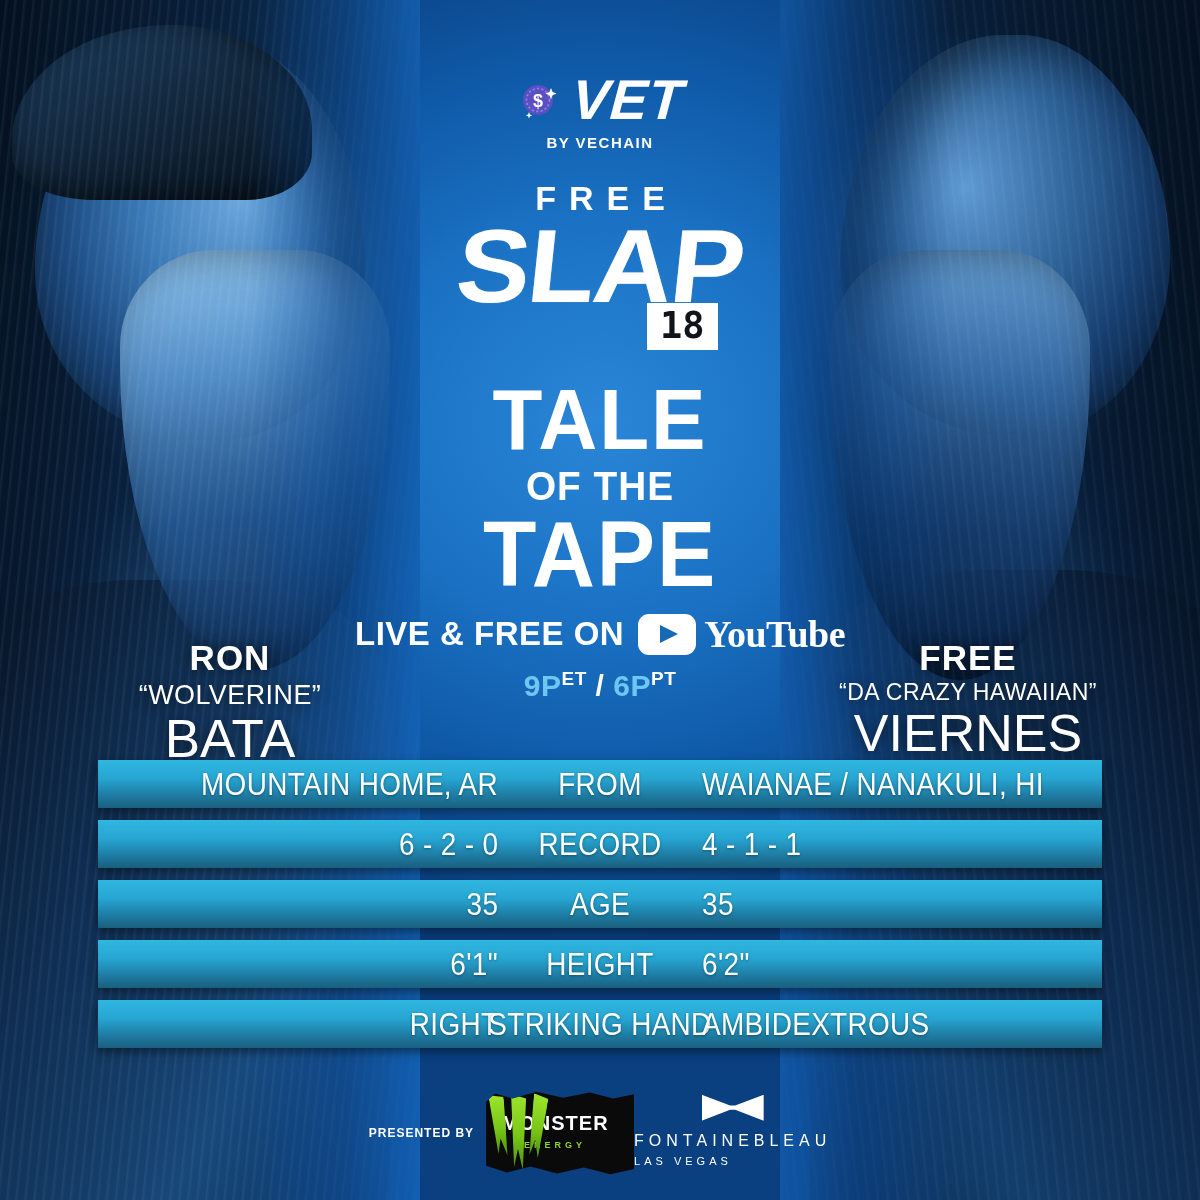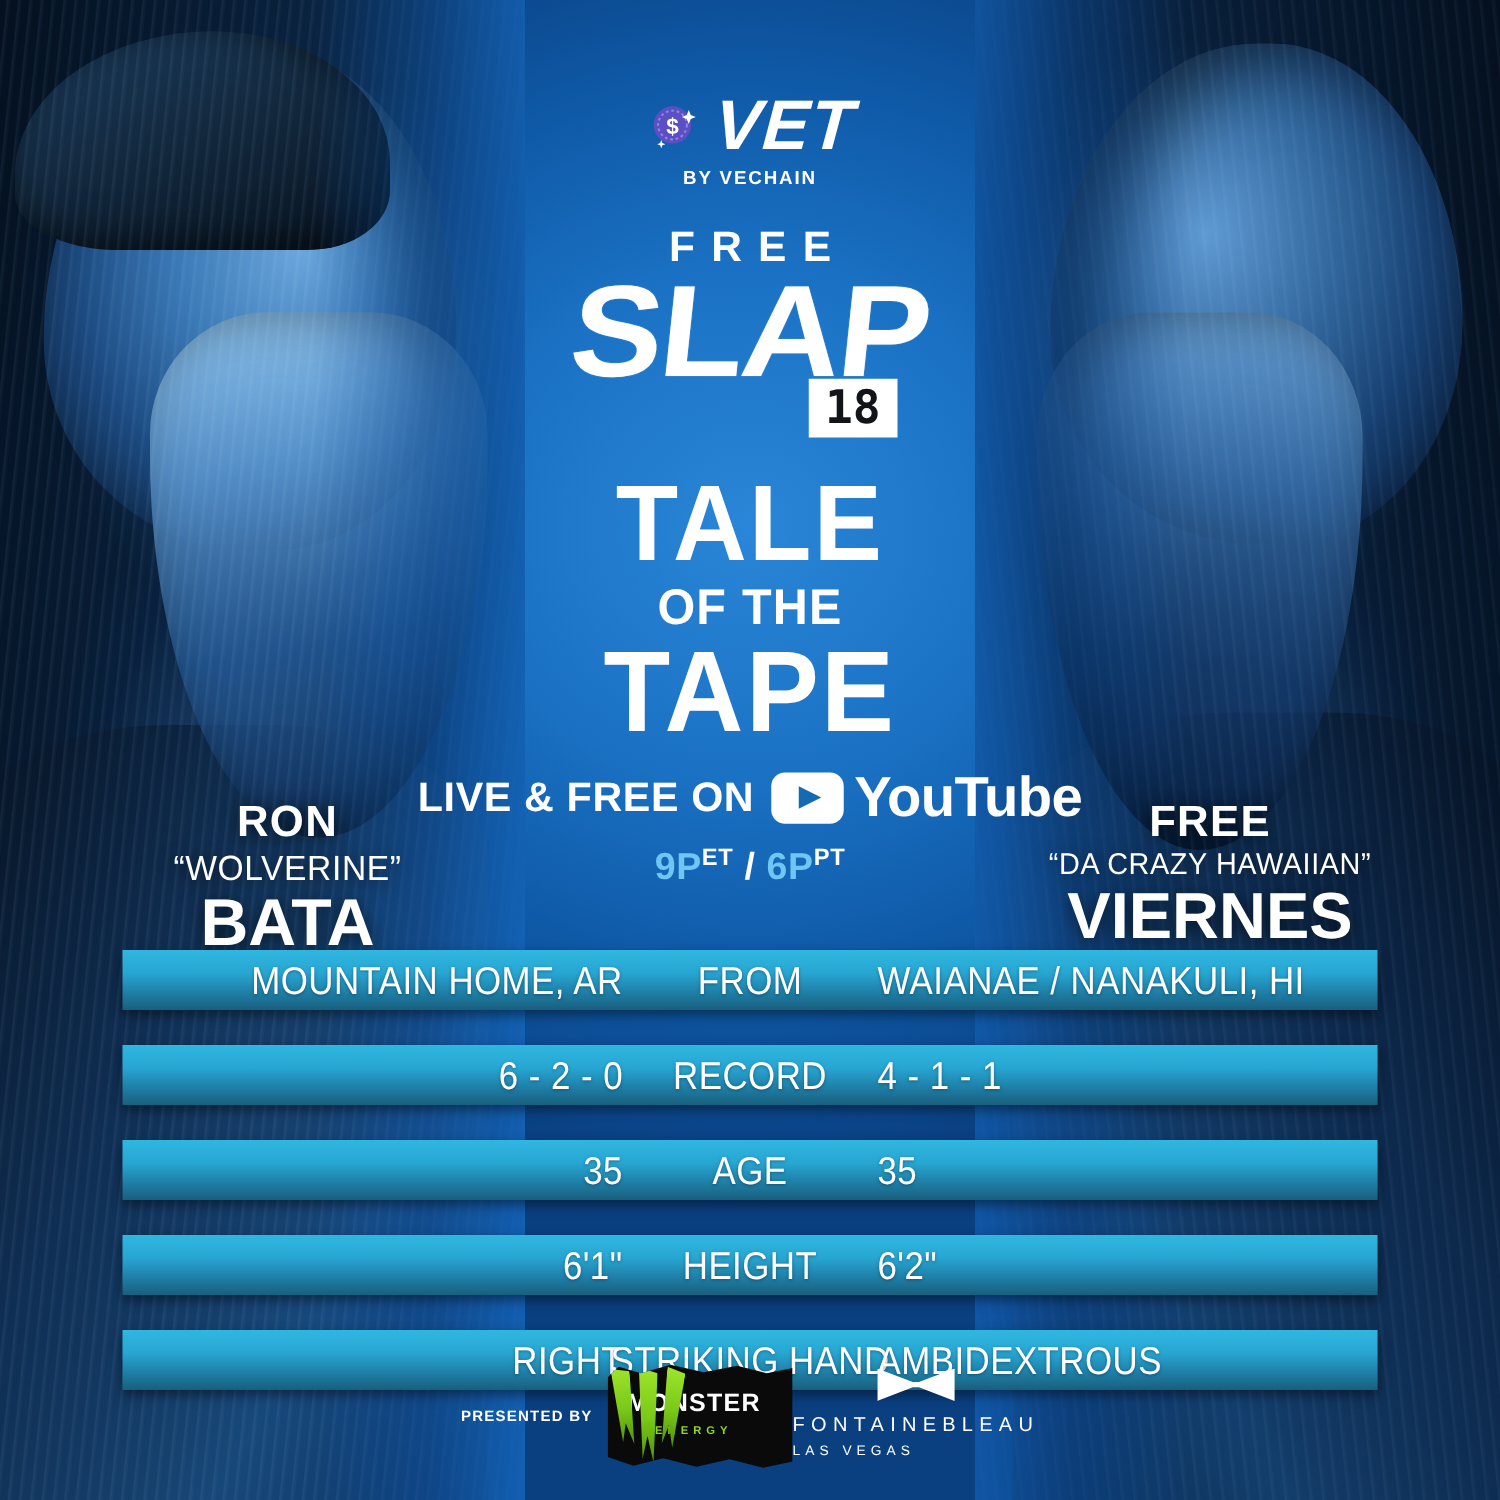--- a/index.html
+++ b/index.html
@@ -277,24 +277,25 @@
   }
   .yt-badge::after {
     content: "";
     position: absolute;
     left: 22px; top: 11px;
     border-left: 18px solid #1669b5;
     border-top: 9.5px solid transparent;
     border-bottom: 9.5px solid transparent;
   }
   .yt-word {
-    font-size: 45px;
+    font-size: 38px;
     font-weight: 700;
     color: #ffffff;
     letter-spacing: -0.5px;
+    font-family: Liberation Serif, serif;
   }
   .time-line {
     margin-top: 12px;
     font-size: 30px;
     font-weight: 700;
     color: #6ec6f2;
     letter-spacing: 0.5px;
   }
   .time-line .sup {
     font-size: 19px;
@@ -331,39 +332,39 @@
   }
   .nickname {
     font-size: 28px;
     font-weight: 400;
     letter-spacing: 0.5px;
     line-height: 1.25;
     transform: scaleX(0.96);
   }
   .last-name {
     font-size: 53px;
-    font-weight: 700;
+    font-weight: 400;
     letter-spacing: 0px;
     line-height: 1.03;
   }
   .name-block.right .nickname { font-size: 24px; }
   .name-block.right .last-name { font-size: 52px; }
 
   
   .stats {
     position: absolute;
     left: 98px;
     top: 760px;
     width: 1004px;
     z-index: 6;
   }
   .stat-row {
     position: relative;
     height: 48px;
-    margin-bottom: 28px;
+    margin-bottom: 12px;
     background: linear-gradient(180deg, #2fb7e0 0%, #27a6d2 38%, #1e7ea6 72%, #195f7d 100%);
     box-shadow: 0 4px 9px rgba(0,0,0,0.45);
     display: flex;
     align-items: center;
   }
   .stat-cell {
     color: #ffffff;
     font-size: 31px;
     font-weight: 400;
     letter-spacing: 0.4px;

